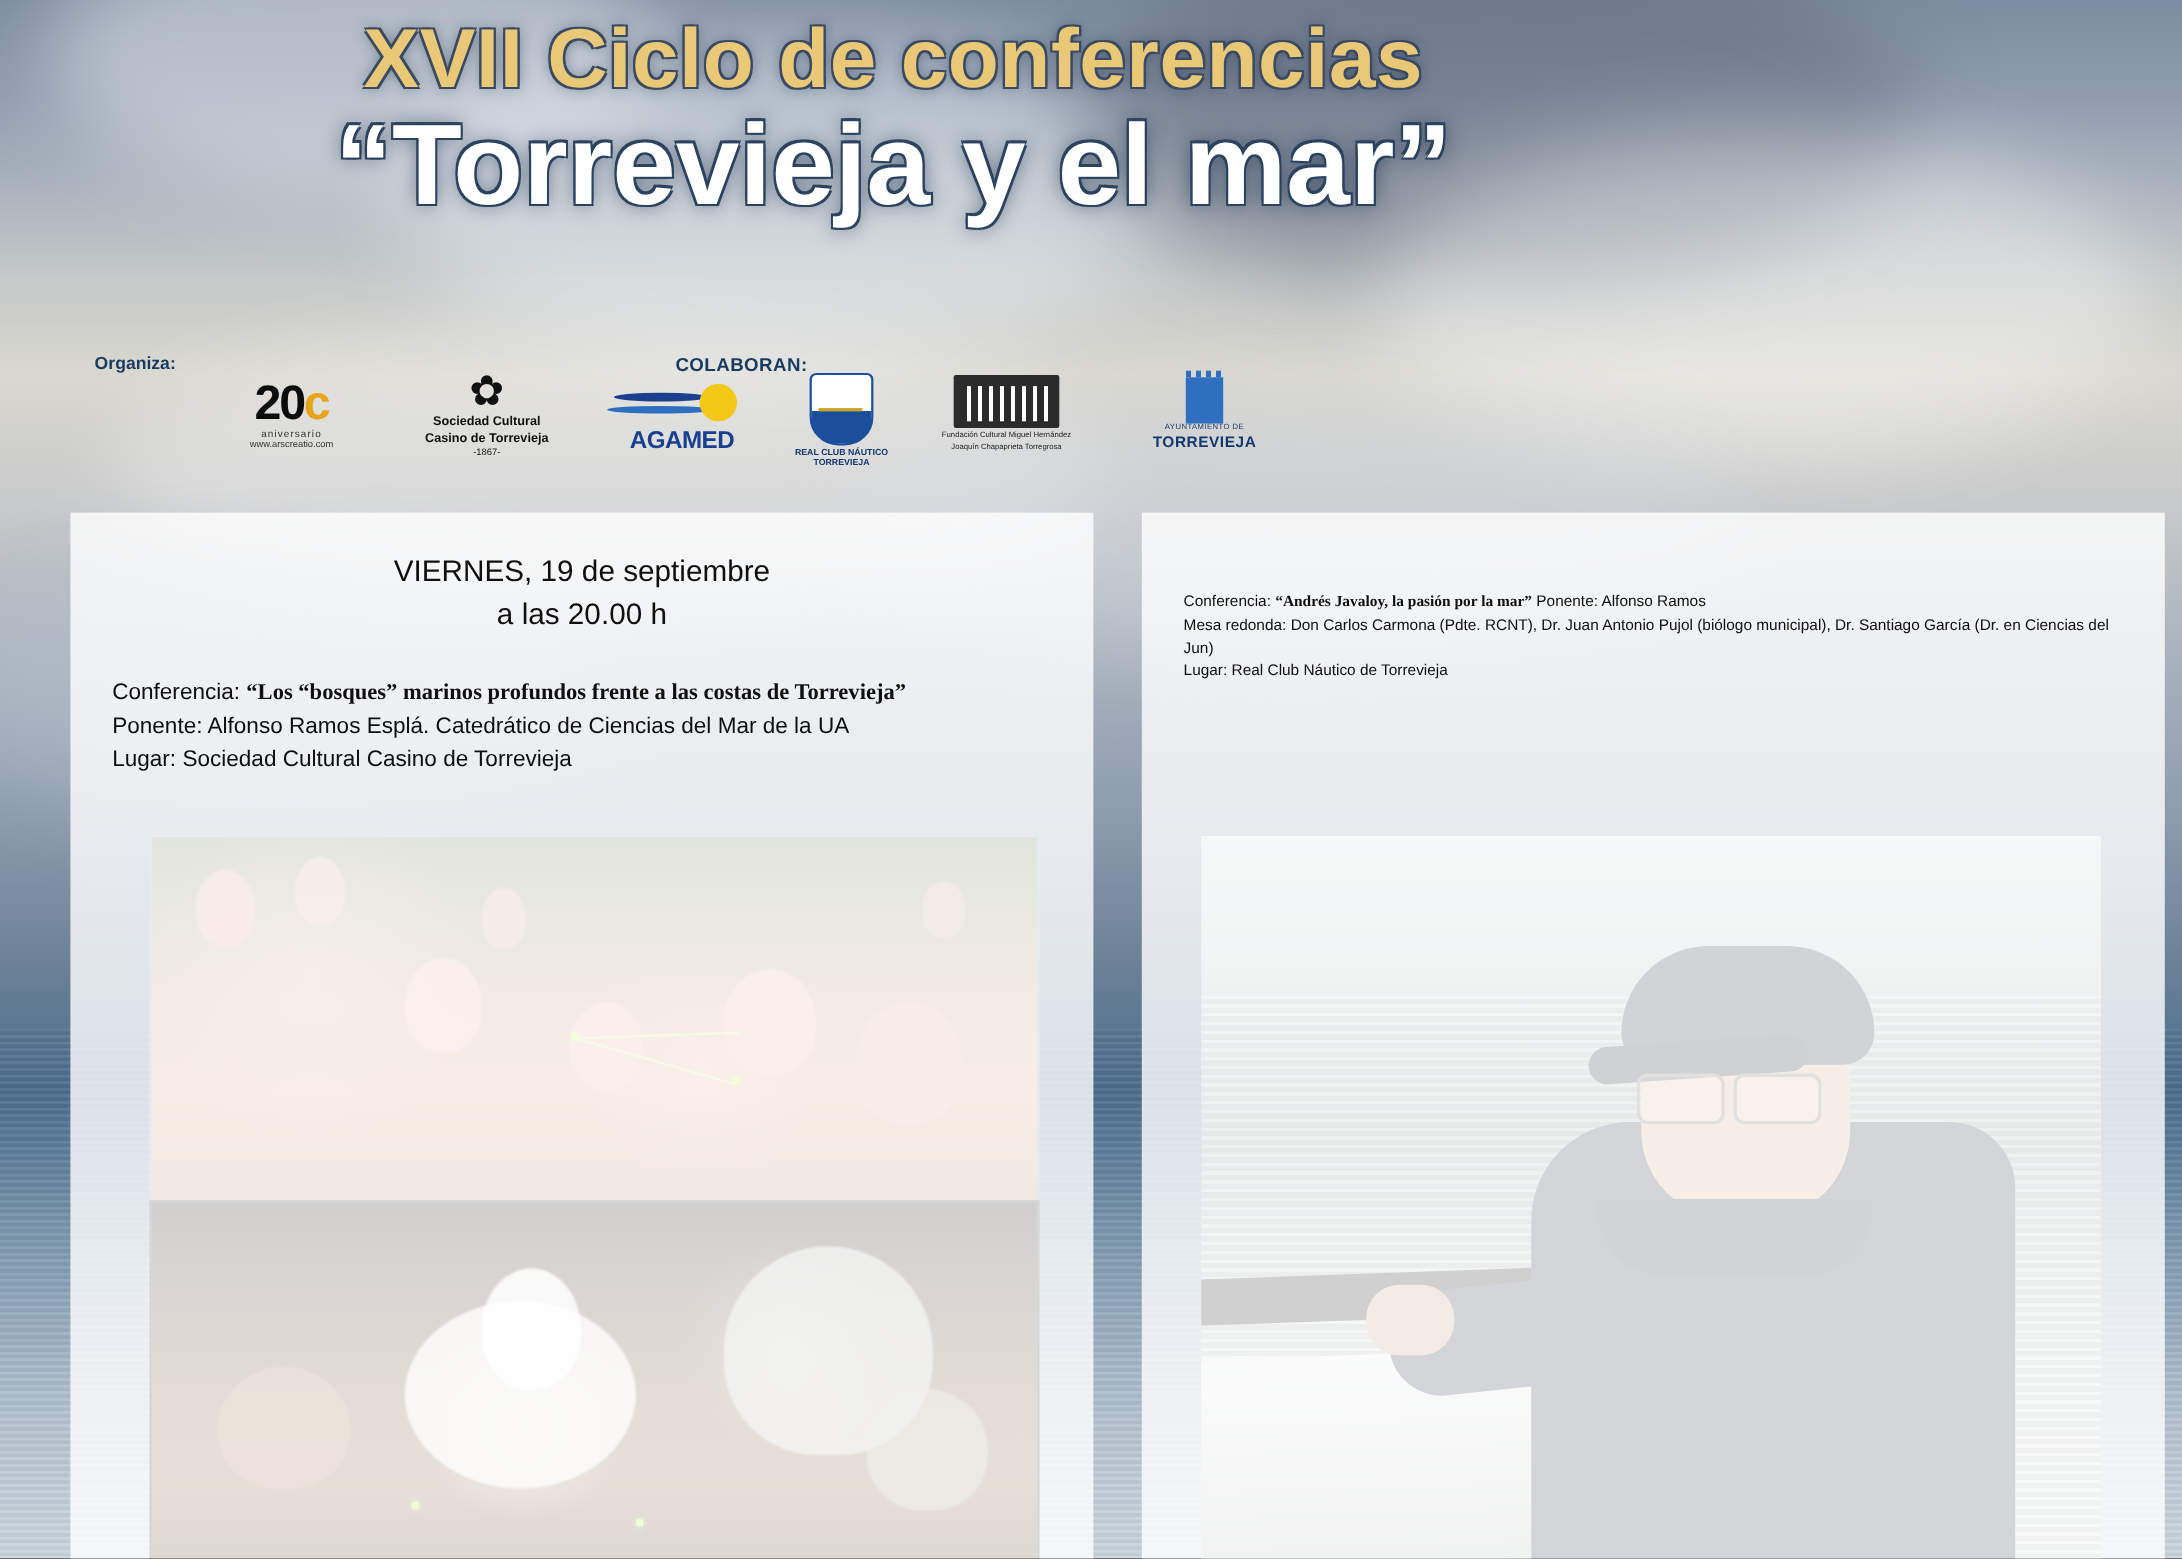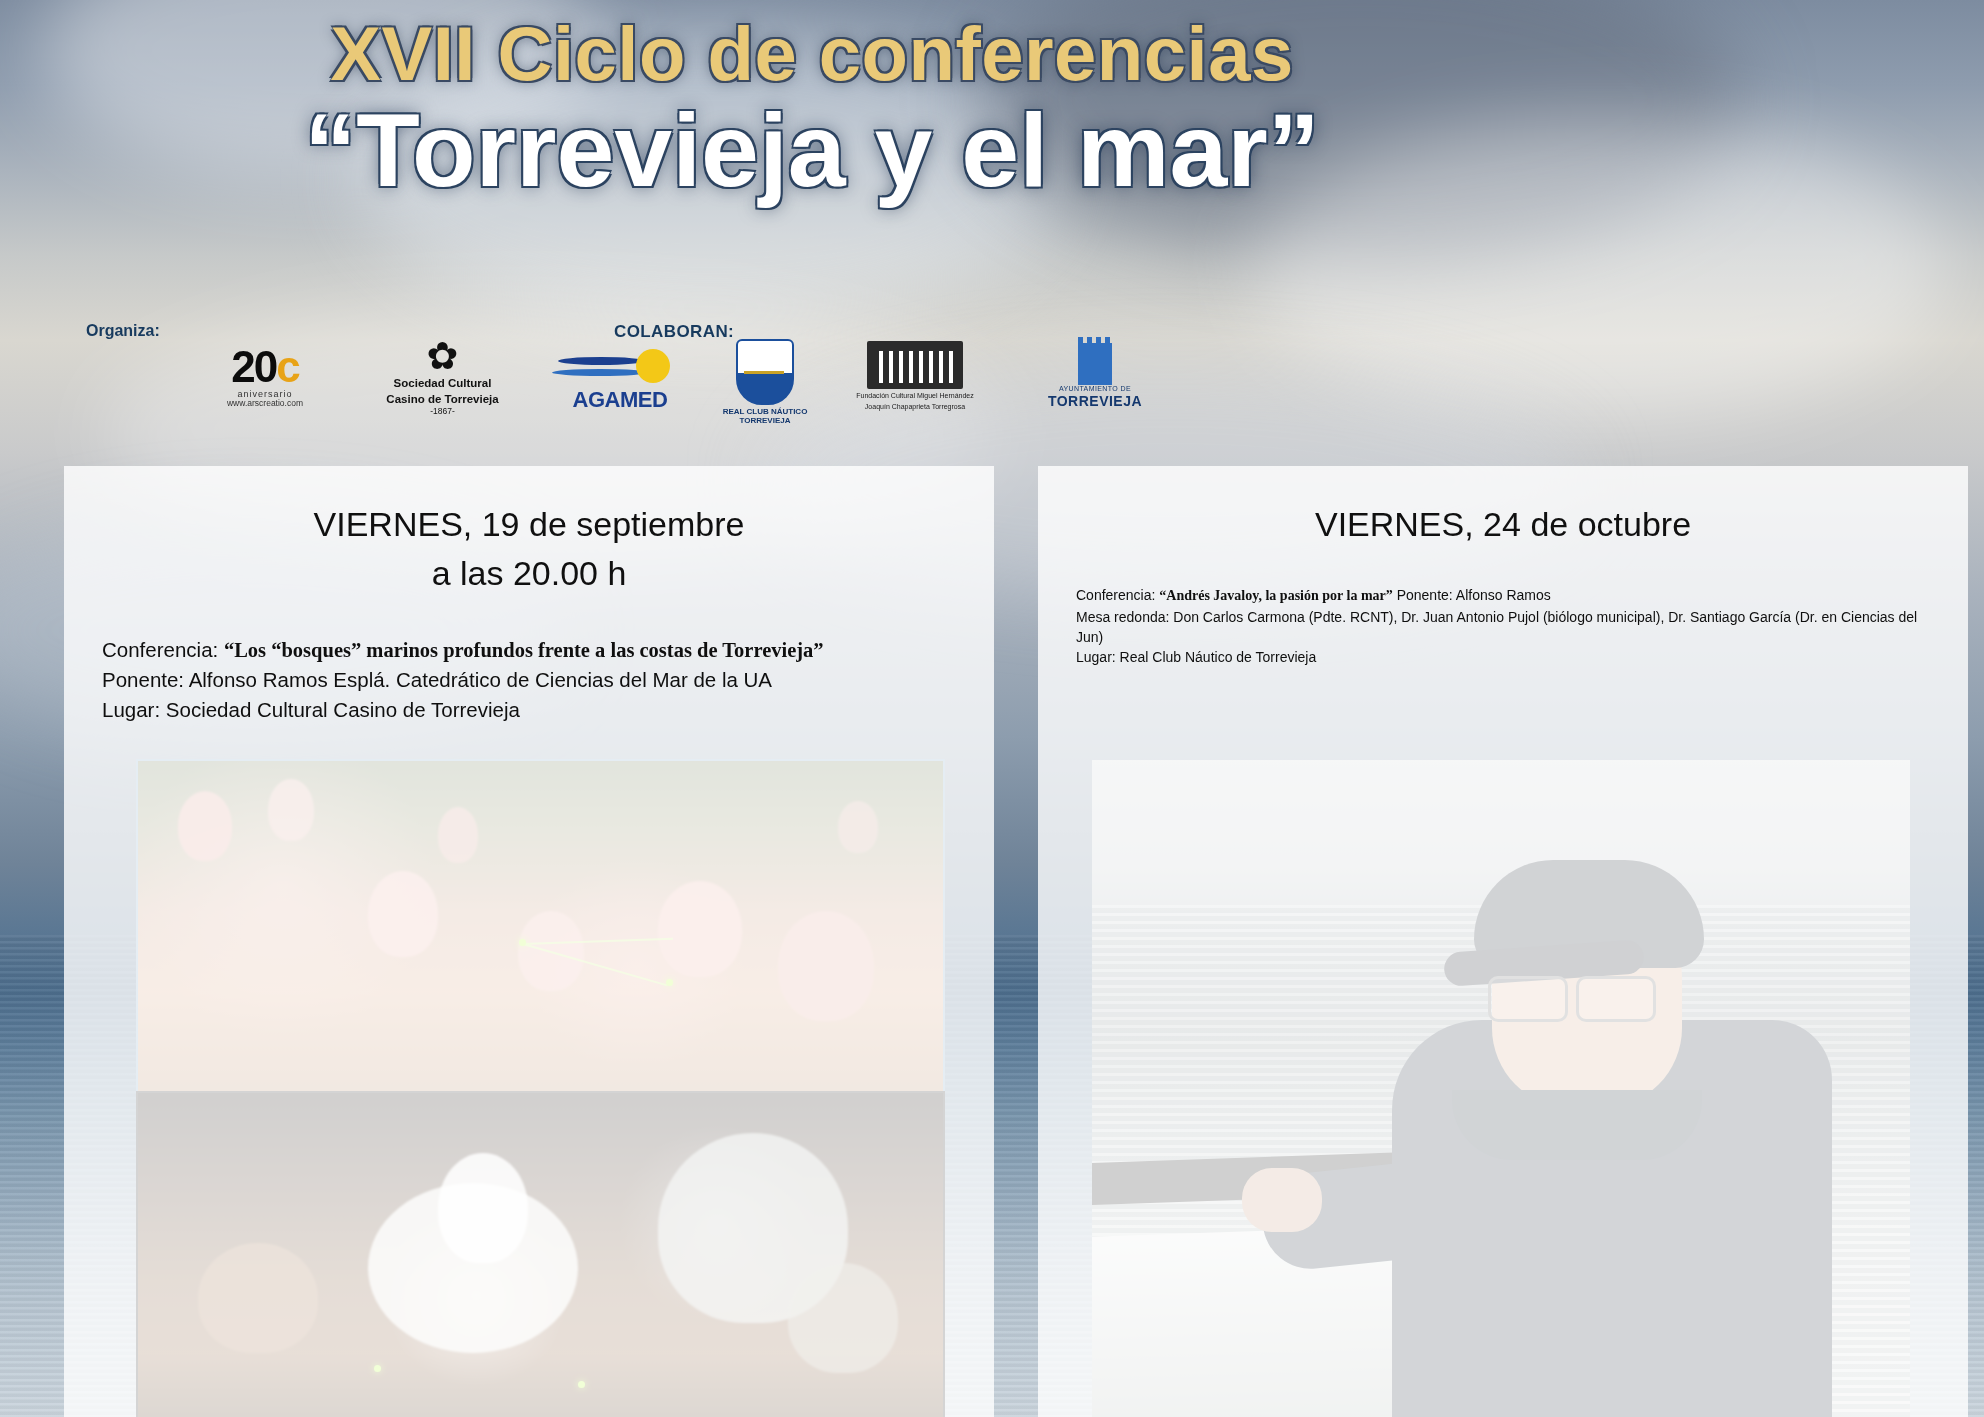--- a/index.html
+++ b/index.html
@@ -222,21 +222,21 @@
     position: absolute;
     top: 466px;
     background: rgba(255,255,255,0.80);
     z-index: 4;
   }
   .panel-left  { left: 64px;   width: 930px; height: 951px; }
   .panel-right { left: 1038px; width: 930px; height: 951px; }
 
   .panel-date {
     text-align: center;
-    font-size: 34px;
+    font-size: 27px;
     color: #101010;
     line-height: 1.45;
     padding-top: 34px;
   }
   .panel-body {
     padding: 0 38px;
     margin-top: 36px;
     font-size: 20.5px;
     color: #0f0f0f;
     line-height: 1.45;
@@ -427,21 +427,20 @@
         <span class="lbl">Ponente: </span><span>Alfonso Ramos Esplá. Catedrático de Ciencias del Mar de la UA</span>
       </div>
       <div>
         <span class="lbl">Lugar: </span><span>Sociedad Cultural Casino de Torrevieja</span>
       </div>
     </div>
   </div>
 
   <div class="panel panel-right">
     <div class="panel-date">
-      <div>VIERNES, 24 de octubre</div>
     </div>
     <div class="panel-body">
       <div>
         <span class="lbl">Conferencia: </span><span class="conf-title">“Andrés Javaloy, la pasión por la mar”</span><span>  Ponente: Alfonso Ramos</span>
       </div>
       <div>
         <span class="lbl">Mesa redonda: </span><span>Don Carlos Carmona (Pdte. RCNT), Dr. Juan Antonio Pujol (biólogo municipal), Dr. Santiago García (Dr. en Ciencias del Jun)</span>
       </div>
       <div>
         <span class="lbl">Lugar: </span><span>Real Club Náutico de Torrevieja</span>

